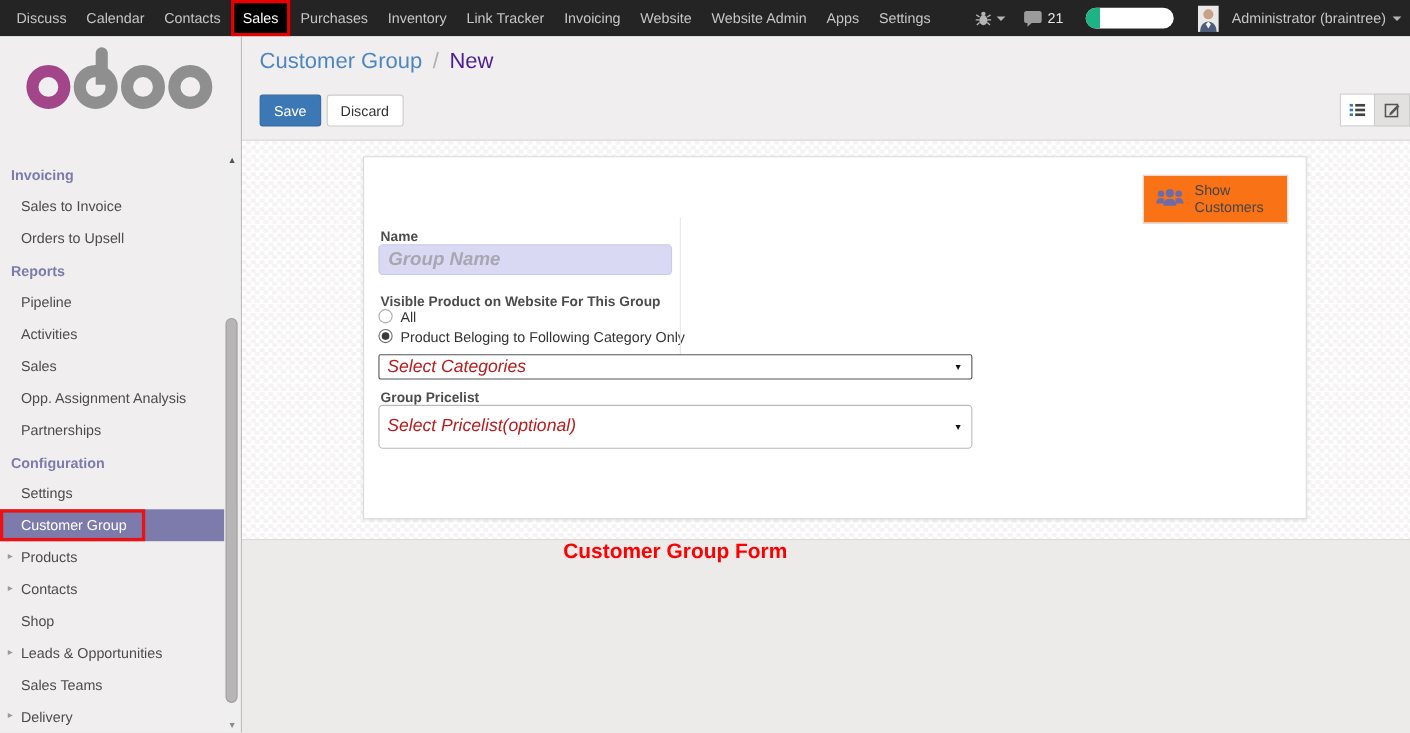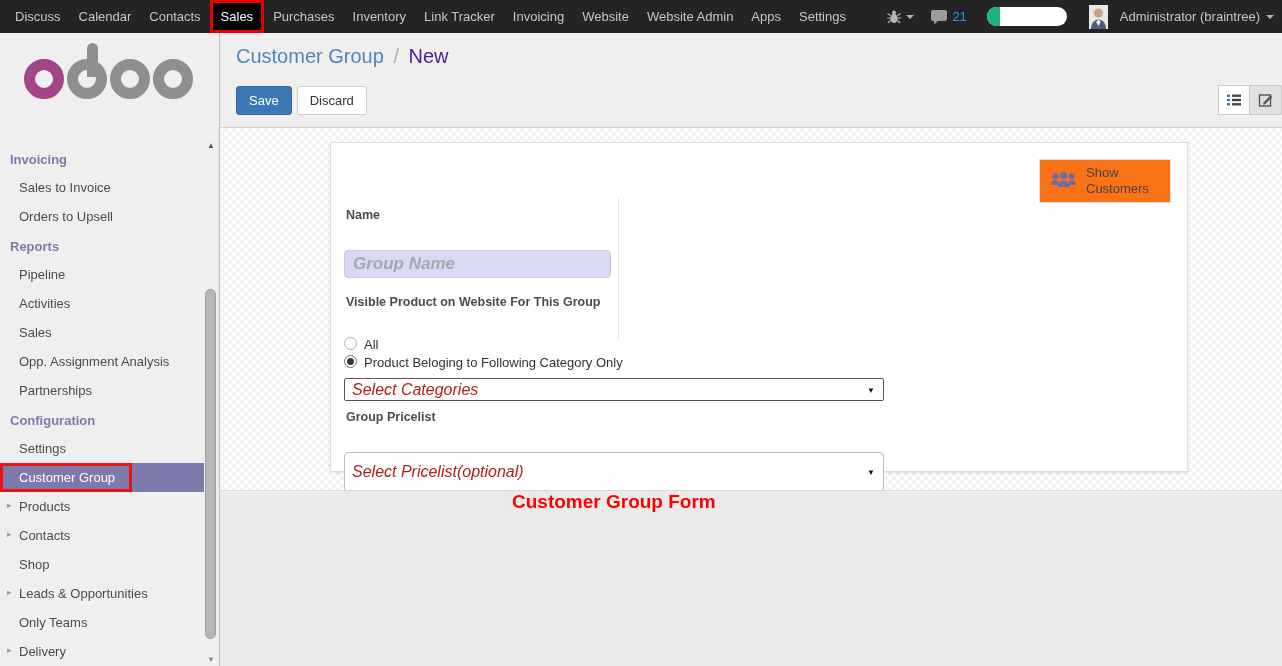--- a/index.html
+++ b/index.html
@@ -7,21 +7,21 @@
   .page { position:relative; width:1282px; height:666px; }
 
   
   .topnav { display:flex; align-items:stretch; height:33px; background:#242424; }
   .nav-item { line-height:33px; padding:0 9px; font-size:13px; color:#c6c6c6; cursor:pointer; white-space:nowrap; }
   .nav-item:first-child { margin-left:6px; }
   .nav-item.active { background:#000; color:#fff; border:3px solid #e60000; line-height:27px; padding:0 8px; }
   .nav-right { margin-left:auto; display:flex; align-items:center; gap:6px; padding-right:8px; }
   .nav-right .grp { display:flex; align-items:center; gap:4px; margin-left:10px; }
   .caret-down { width:0; height:0; border-left:4px solid transparent; border-right:4px solid transparent; border-top:4px solid #b5b5b5; }
-  .msg-count { color:#0ea5e9; font-size:13px; }
+  .msg-count { color:#e5e5e5; font-size:13px; }
   .timer-pill { width:80px; height:19px; background:#fff; border-radius:10px; overflow:hidden; display:flex; margin-left:14px; }
   .timer-fill { width:13px; height:19px; background:#1eb386; }
   .avatar { width:19px; height:24px; margin-left:16px; display:block; }
   .user-name { color:#c6c6c6; font-size:13px; margin-left:6px; white-space:nowrap; }
 
   
   .shell { display:flex; height:633px; }
   .sidebar { position:relative; width:220px; background:#f0eeef; border-right:1px solid #bfbdbd; flex:none; }
   .main { flex:1; display:flex; flex-direction:column; min-width:0; }
 
@@ -66,21 +66,21 @@
     background-size:8px 8px; }
   .card { position:absolute; left:110px; top:14px; width:858px; height:330px; background:#fff;
     border:1px solid #dcdcdc; box-shadow:0 1px 3px rgba(0,0,0,.12); }
   .show-customers { position:absolute; top:16px; right:16px; width:132px; min-height:42px;
     background:#f97316; border:1px solid #ddd; display:flex; align-items:center; gap:9px; padding:5px 10px; cursor:pointer; }
   .sc-text { font-size:13px; color:#444; line-height:16px; }
   .col-sep { position:absolute; left:287px; top:55px; height:141px; width:1px; background:#e6e6e6; }
   .form { padding-top:61px; }
   .frow { display:flex;flex-direction:column; }
   .lbl { width:287px; padding-left:15px; padding-top:4px; font-size:12.5px; font-weight:bold; color:#4c4c4c; flex:none; }
-  .fld { padding-left:13px;margin-top:28px; }
+  .fld { padding-left:13px; }
   .name-input { width:267px; height:28px; background:#d9d9f4; border:1px solid #c9c9ea; border-radius:4px;
     font-family:"Liberation Sans", sans-serif; font-size:17px; font-weight:bold; font-style:italic; color:#555; padding:0 8px; }
   .name-input::placeholder { color:#a7a7b2; opacity:1; }
   .radio-line { display:flex; align-items:flex-start; height:18px; cursor:pointer; }
   .radio { width:13px; height:13px; border-radius:50%; border:1px solid #adadad; background:#fff; margin-right:7px; position:relative; flex:none; }
   .radio.checked { border-color:#6e6e6e; }
   .radio.checked::after { content:""; position:absolute; left:2px; top:2px; width:7px; height:7px; border-radius:50%; background:#3a3a3a; }
   .radio-lbl { font-size:13px; color:#333; }
   .select { position:relative; width:540px; background:#fff; cursor:pointer; display:flex; align-items:center; }
   .select .ph { font-size:16px; font-style:italic; color:#b91c1c; padding-left:7px; }
@@ -181,21 +181,21 @@
         </div>
         <div class="side-item">
           <span class="exp-caret">▸</span>
           <span>Contacts</span>
         </div>
         <div class="side-item">Shop</div>
         <div class="side-item">
           <span class="exp-caret">▸</span>
           <span>Leads &amp; Opportunities</span>
         </div>
-        <div class="side-item">Only Teams</div>
+        <div class="side-item">Sales Teams</div>
         <div class="side-item">
           <span class="exp-caret">▸</span>
           <span>Delivery</span>
         </div>
       </div>
 
       <div class="sb-scroll">
         <div class="sb-arrow up">▲</div>
         <div class="sb-thumb"></div>
         <div class="sb-arrow down">▼</div>

